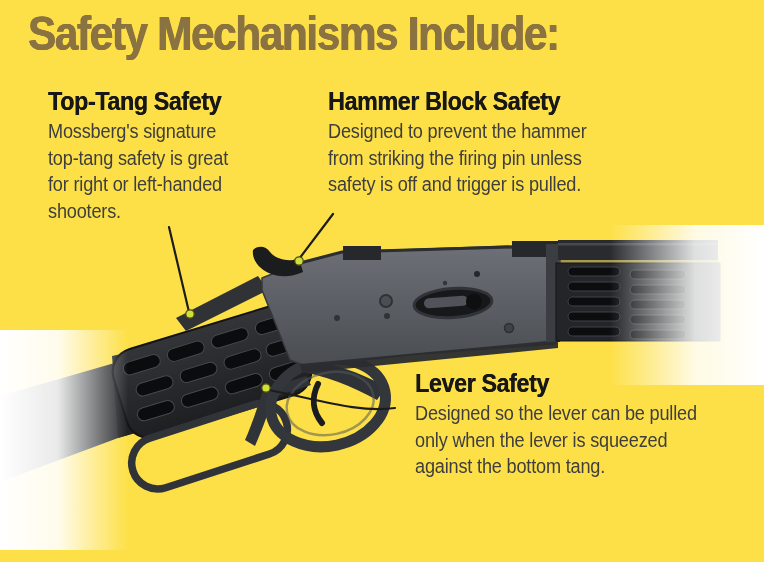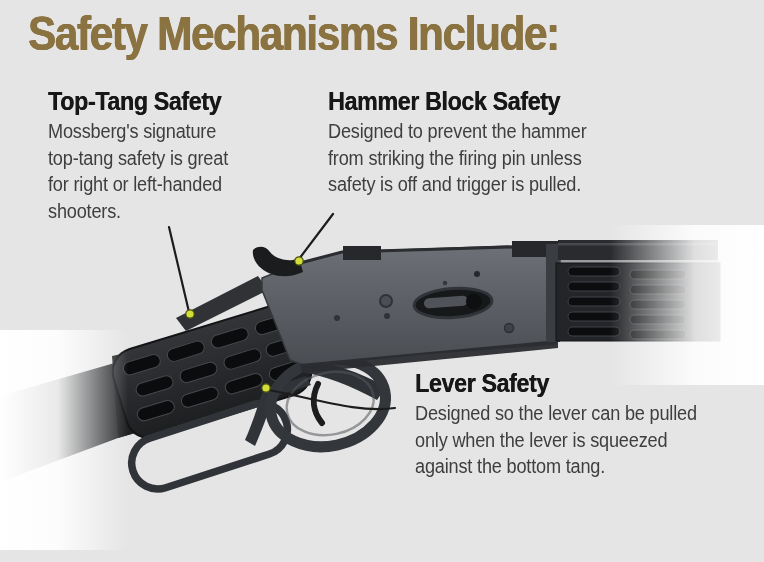--- a/index.html
+++ b/index.html
@@ -1,17 +1,17 @@
 <!DOCTYPE html>
 <html><head>
 <meta charset="utf-8">
 <style>
   html,body{margin:0;padding:0;background:#fff;}
   .stage{
-    position:relative;width:764px;height:562px;background:#e5e5e5;
+    position:relative;width:764px;height:562px;background:#fde047;
     overflow:hidden;font-family:"Liberation Sans",sans-serif;
   }
   .stage svg{position:absolute;left:0;top:0;z-index:1;}
   .page-title{
     position:absolute;left:28px;top:8px;z-index:3;margin:0;
     font-size:49px;line-height:1.06;font-weight:700;color:#8a7341;
     letter-spacing:-1.5px;transform:scaleX(.86);transform-origin:0 0;
     text-shadow:.6px 0 0 #8a7341,-.4px 0 0 #8a7341;white-space:nowrap;
   }
   .callout{position:absolute;z-index:2;transform:scaleX(.93);transform-origin:0 0;}

